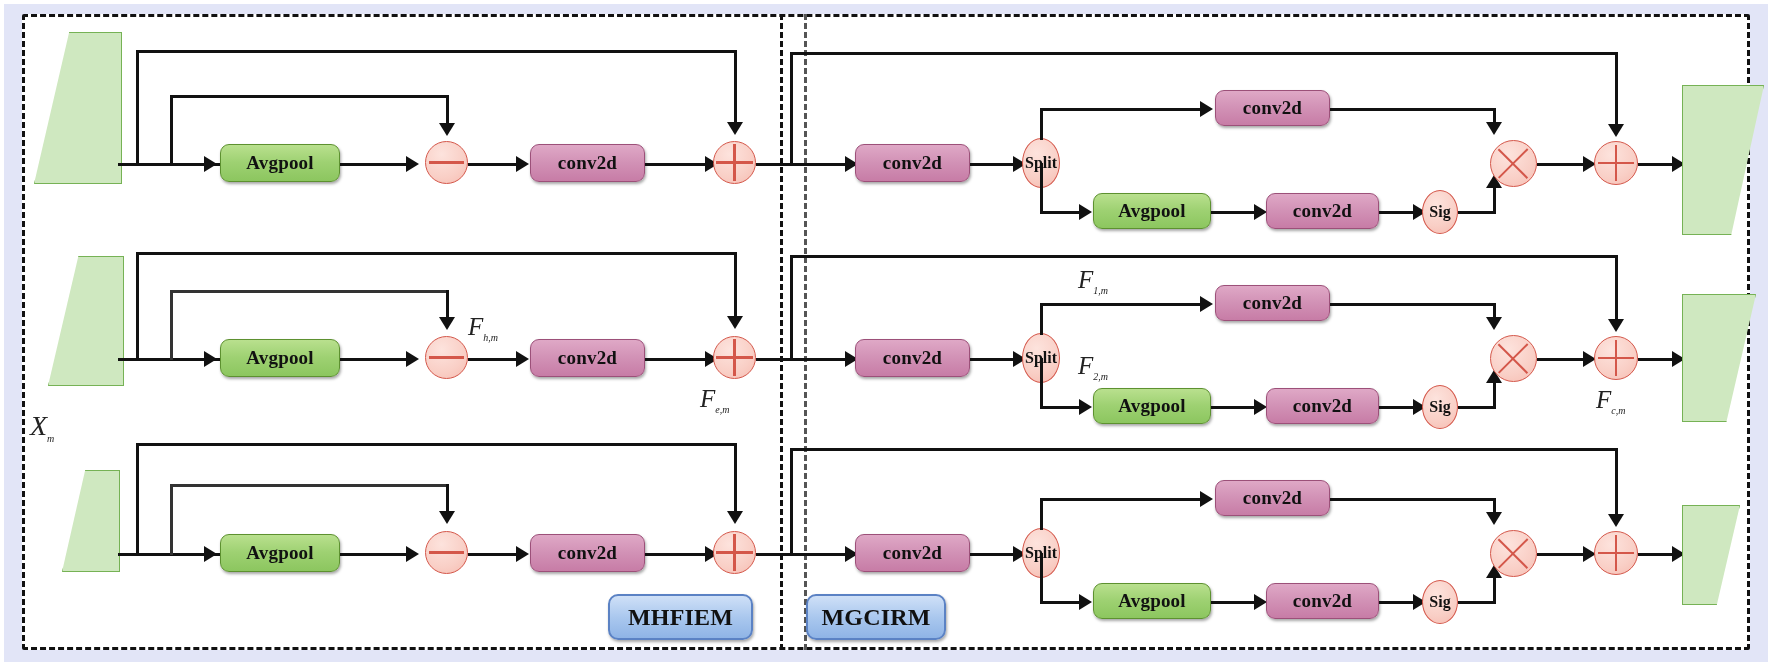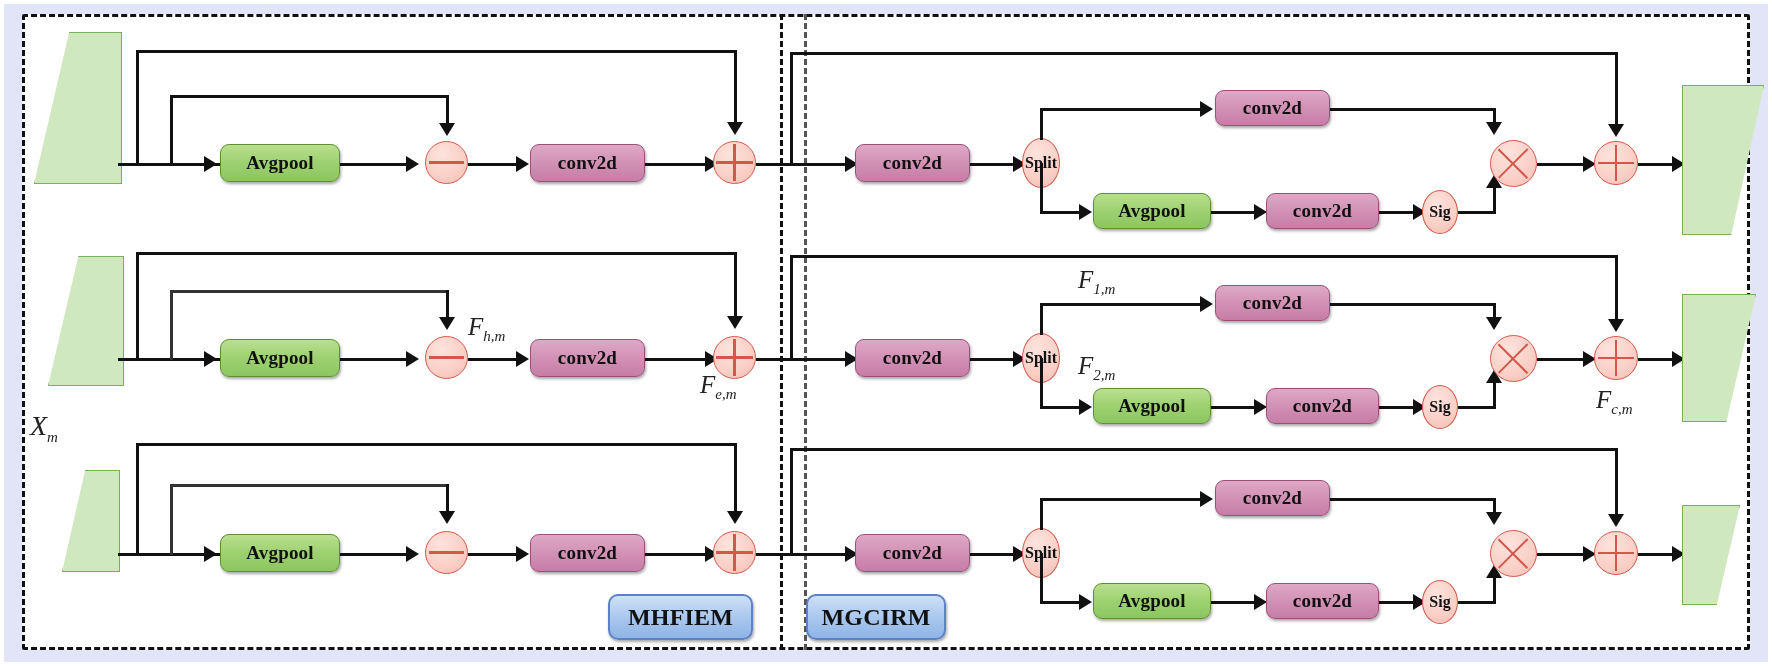--- a/index.html
+++ b/index.html
@@ -39,21 +39,21 @@
   .wh{height:2.6px;}
   .wv{width:2.6px;}
   .wire.thin{background:#333;}
 
   .arrow{position:absolute;width:0;height:0;}
   .arrow.r{border-top:8px solid transparent;border-bottom:8px solid transparent;border-left:13px solid #111;}
   .arrow.d{border-left:8px solid transparent;border-right:8px solid transparent;border-top:13px solid #111;}
   .arrow.u{border-left:8px solid transparent;border-right:8px solid transparent;border-bottom:13px solid #111;}
 
   .mlabel{position:absolute;font-family:"Liberation Serif",serif;font-style:italic;font-size:25px;color:#222;white-space:nowrap;}
-  .mlabel sub{font-size:15px;font-style:italic;}
+  .mlabel sub{font-size:10px;font-style:italic;}
 
   
   .op-minus::before,.op-plus::before,.op-plus::after,.op-times::before,.op-times::after{
      content:"";position:absolute;background:#d4574a;}
   .op-minus::before{left:8%;top:calc(50% - 1.2px);width:84%;height:2.4px;}
   .op-plus::before{left:6%;top:calc(50% - 1.2px);width:88%;height:2.4px;}
   .op-plus::after{top:6%;left:calc(50% - 1.2px);height:88%;width:2.4px;}
   .op-times::before{left:calc(50% - 1.2px);top:4%;height:92%;width:2.4px;transform:rotate(45deg);transform-origin:center;}
   .op-times::after{left:calc(50% - 1.2px);top:4%;height:92%;width:2.4px;transform:rotate(-45deg);transform-origin:center;}
 </style>
@@ -198,21 +198,21 @@
 
   <div class="node box pink" style="left:530px;top:339px;width:115px;height:38px;">
     <span>conv2d</span>
   </div>
 
   <div class="wire wh" style="left:645px;top:358px;width:68px;"></div>
   <div class="arrow r" style="left:705px;top:351px;"></div>
 
   <div class="node circ op-plus" style="left:713px;top:336px;width:43px;height:43px;"></div>
 
-  <div class="mlabel" style="left:700px;top:371px;">
+  <div class="mlabel" style="left:700px;top:385px;">
     <span>F</span><sub>e,m</sub>
   </div>
 
   <div class="wire wh" style="left:756px;top:358px;width:104px;"></div>
   <div class="arrow r" style="left:845px;top:351px;"></div>
 
   <div class="node box pink" style="left:855px;top:339px;width:115px;height:38px;">
     <span>conv2d</span>
   </div>
 

